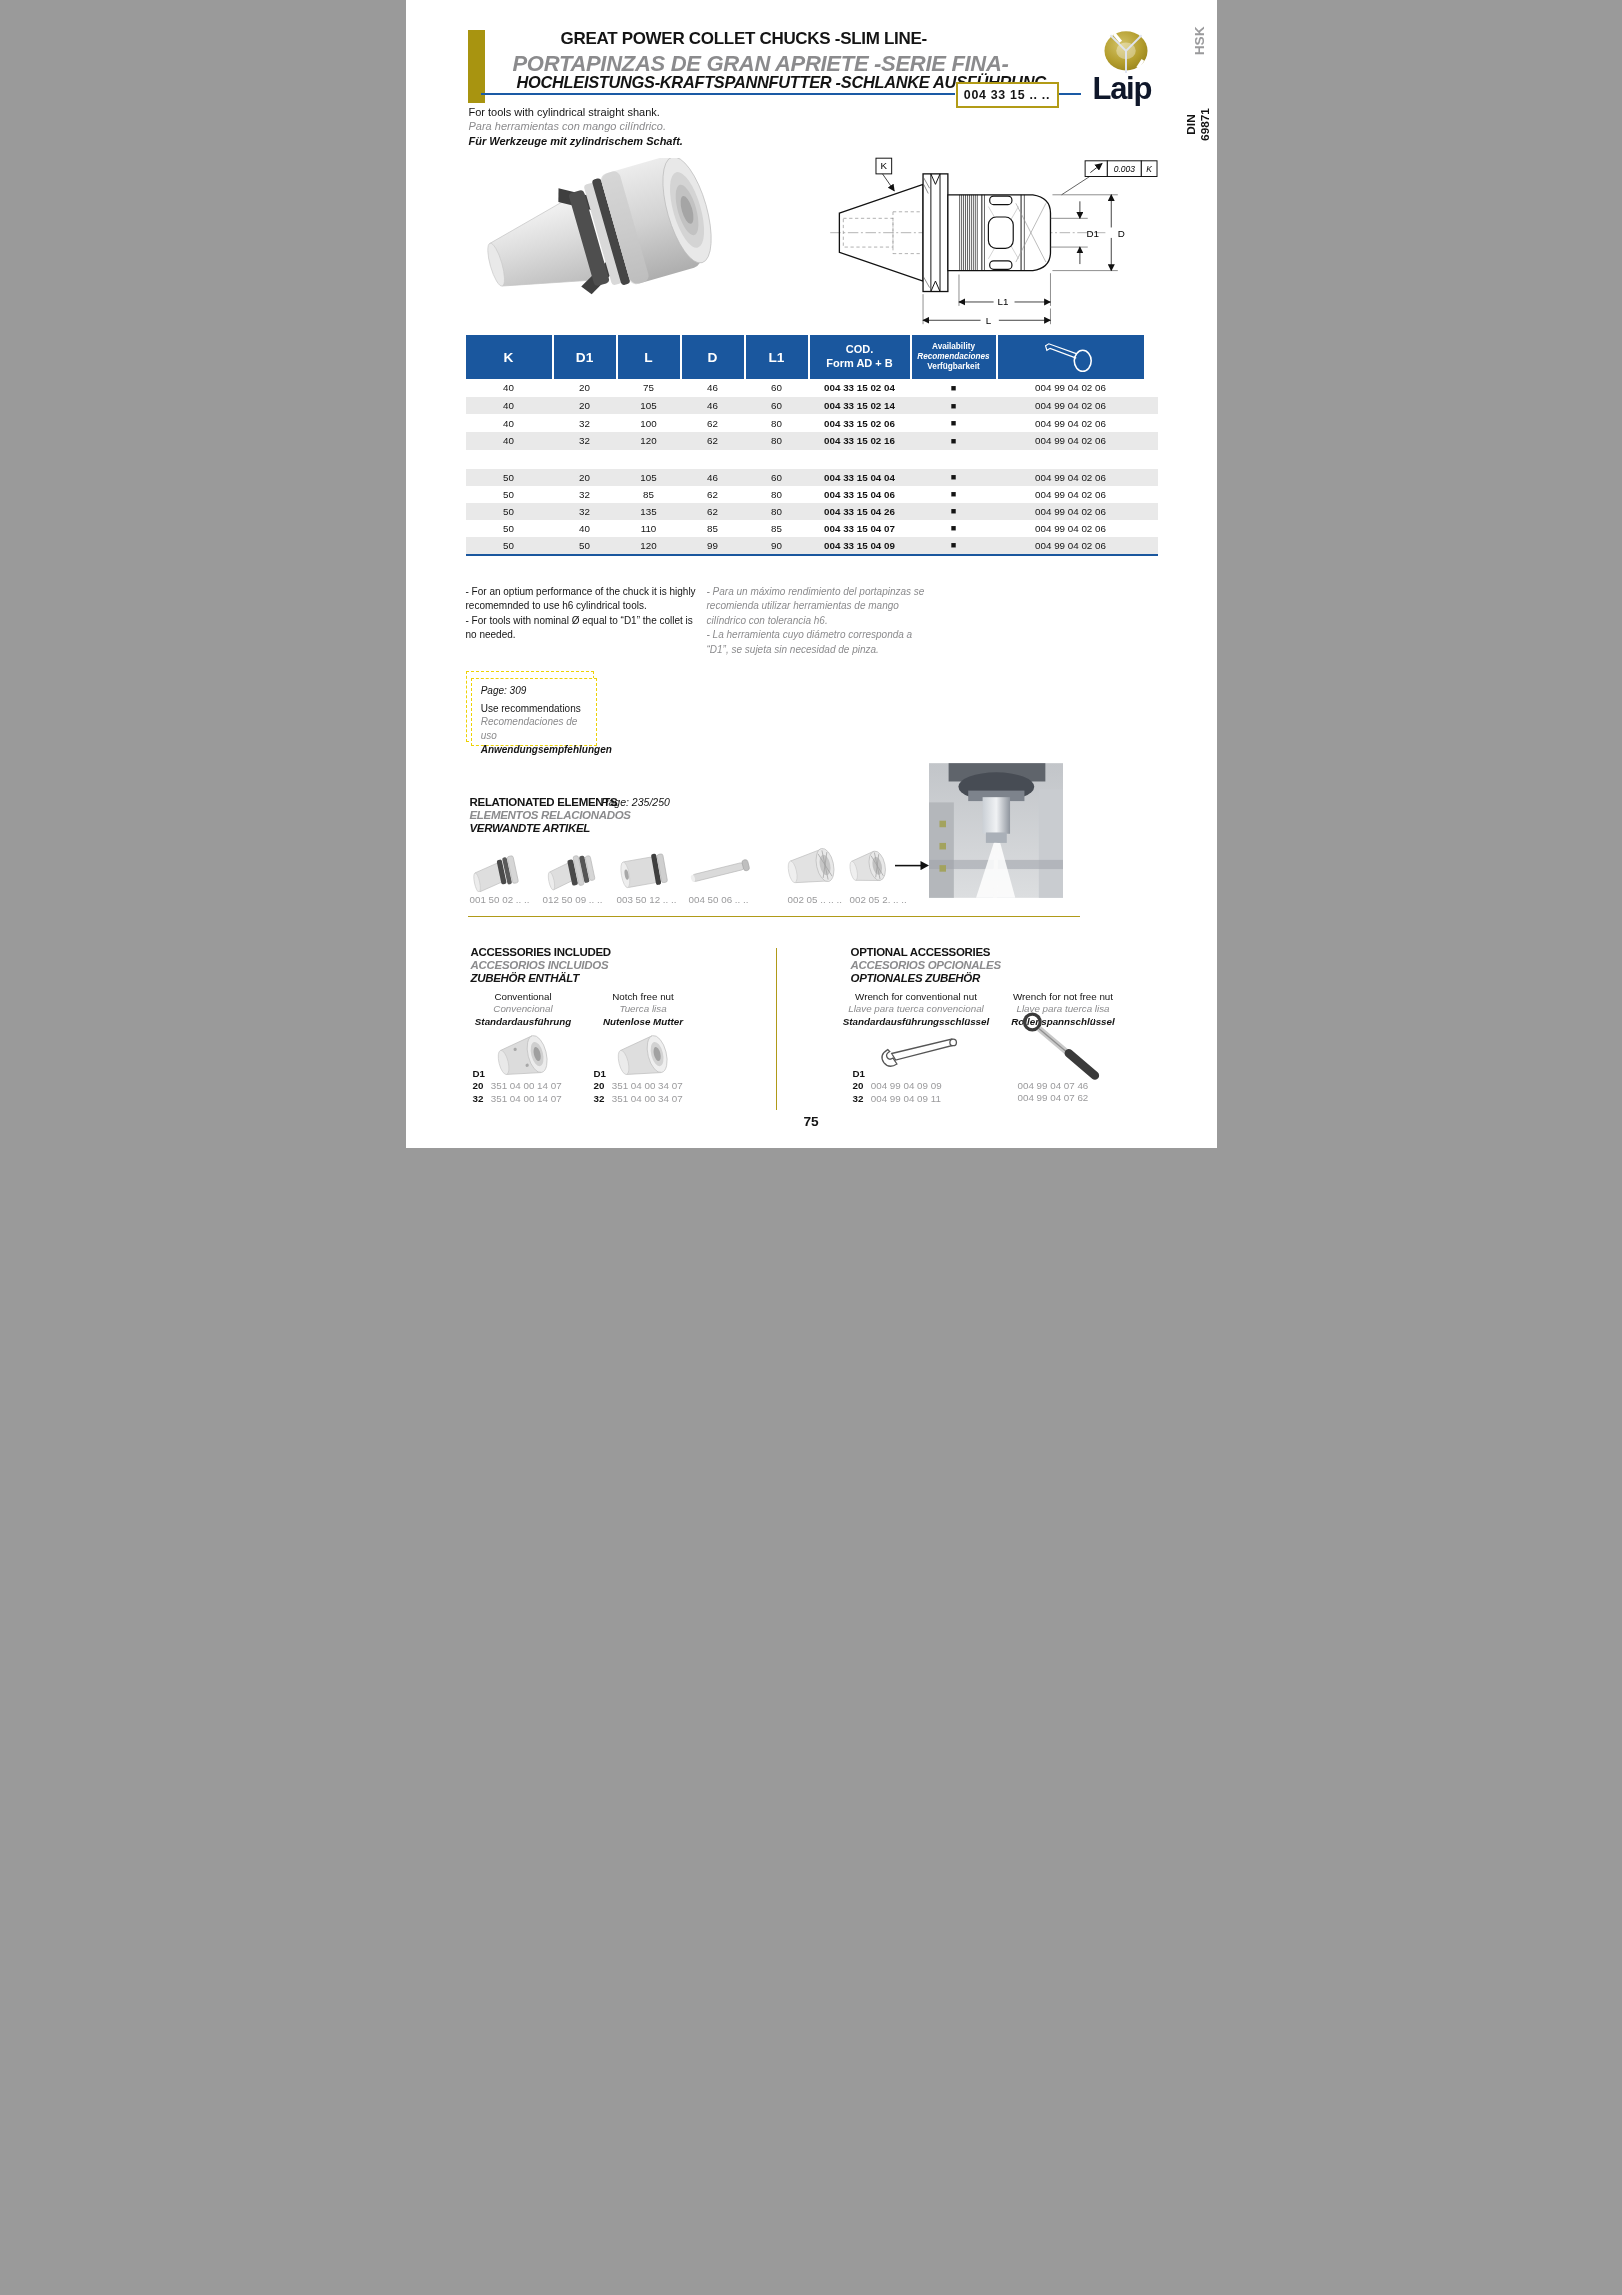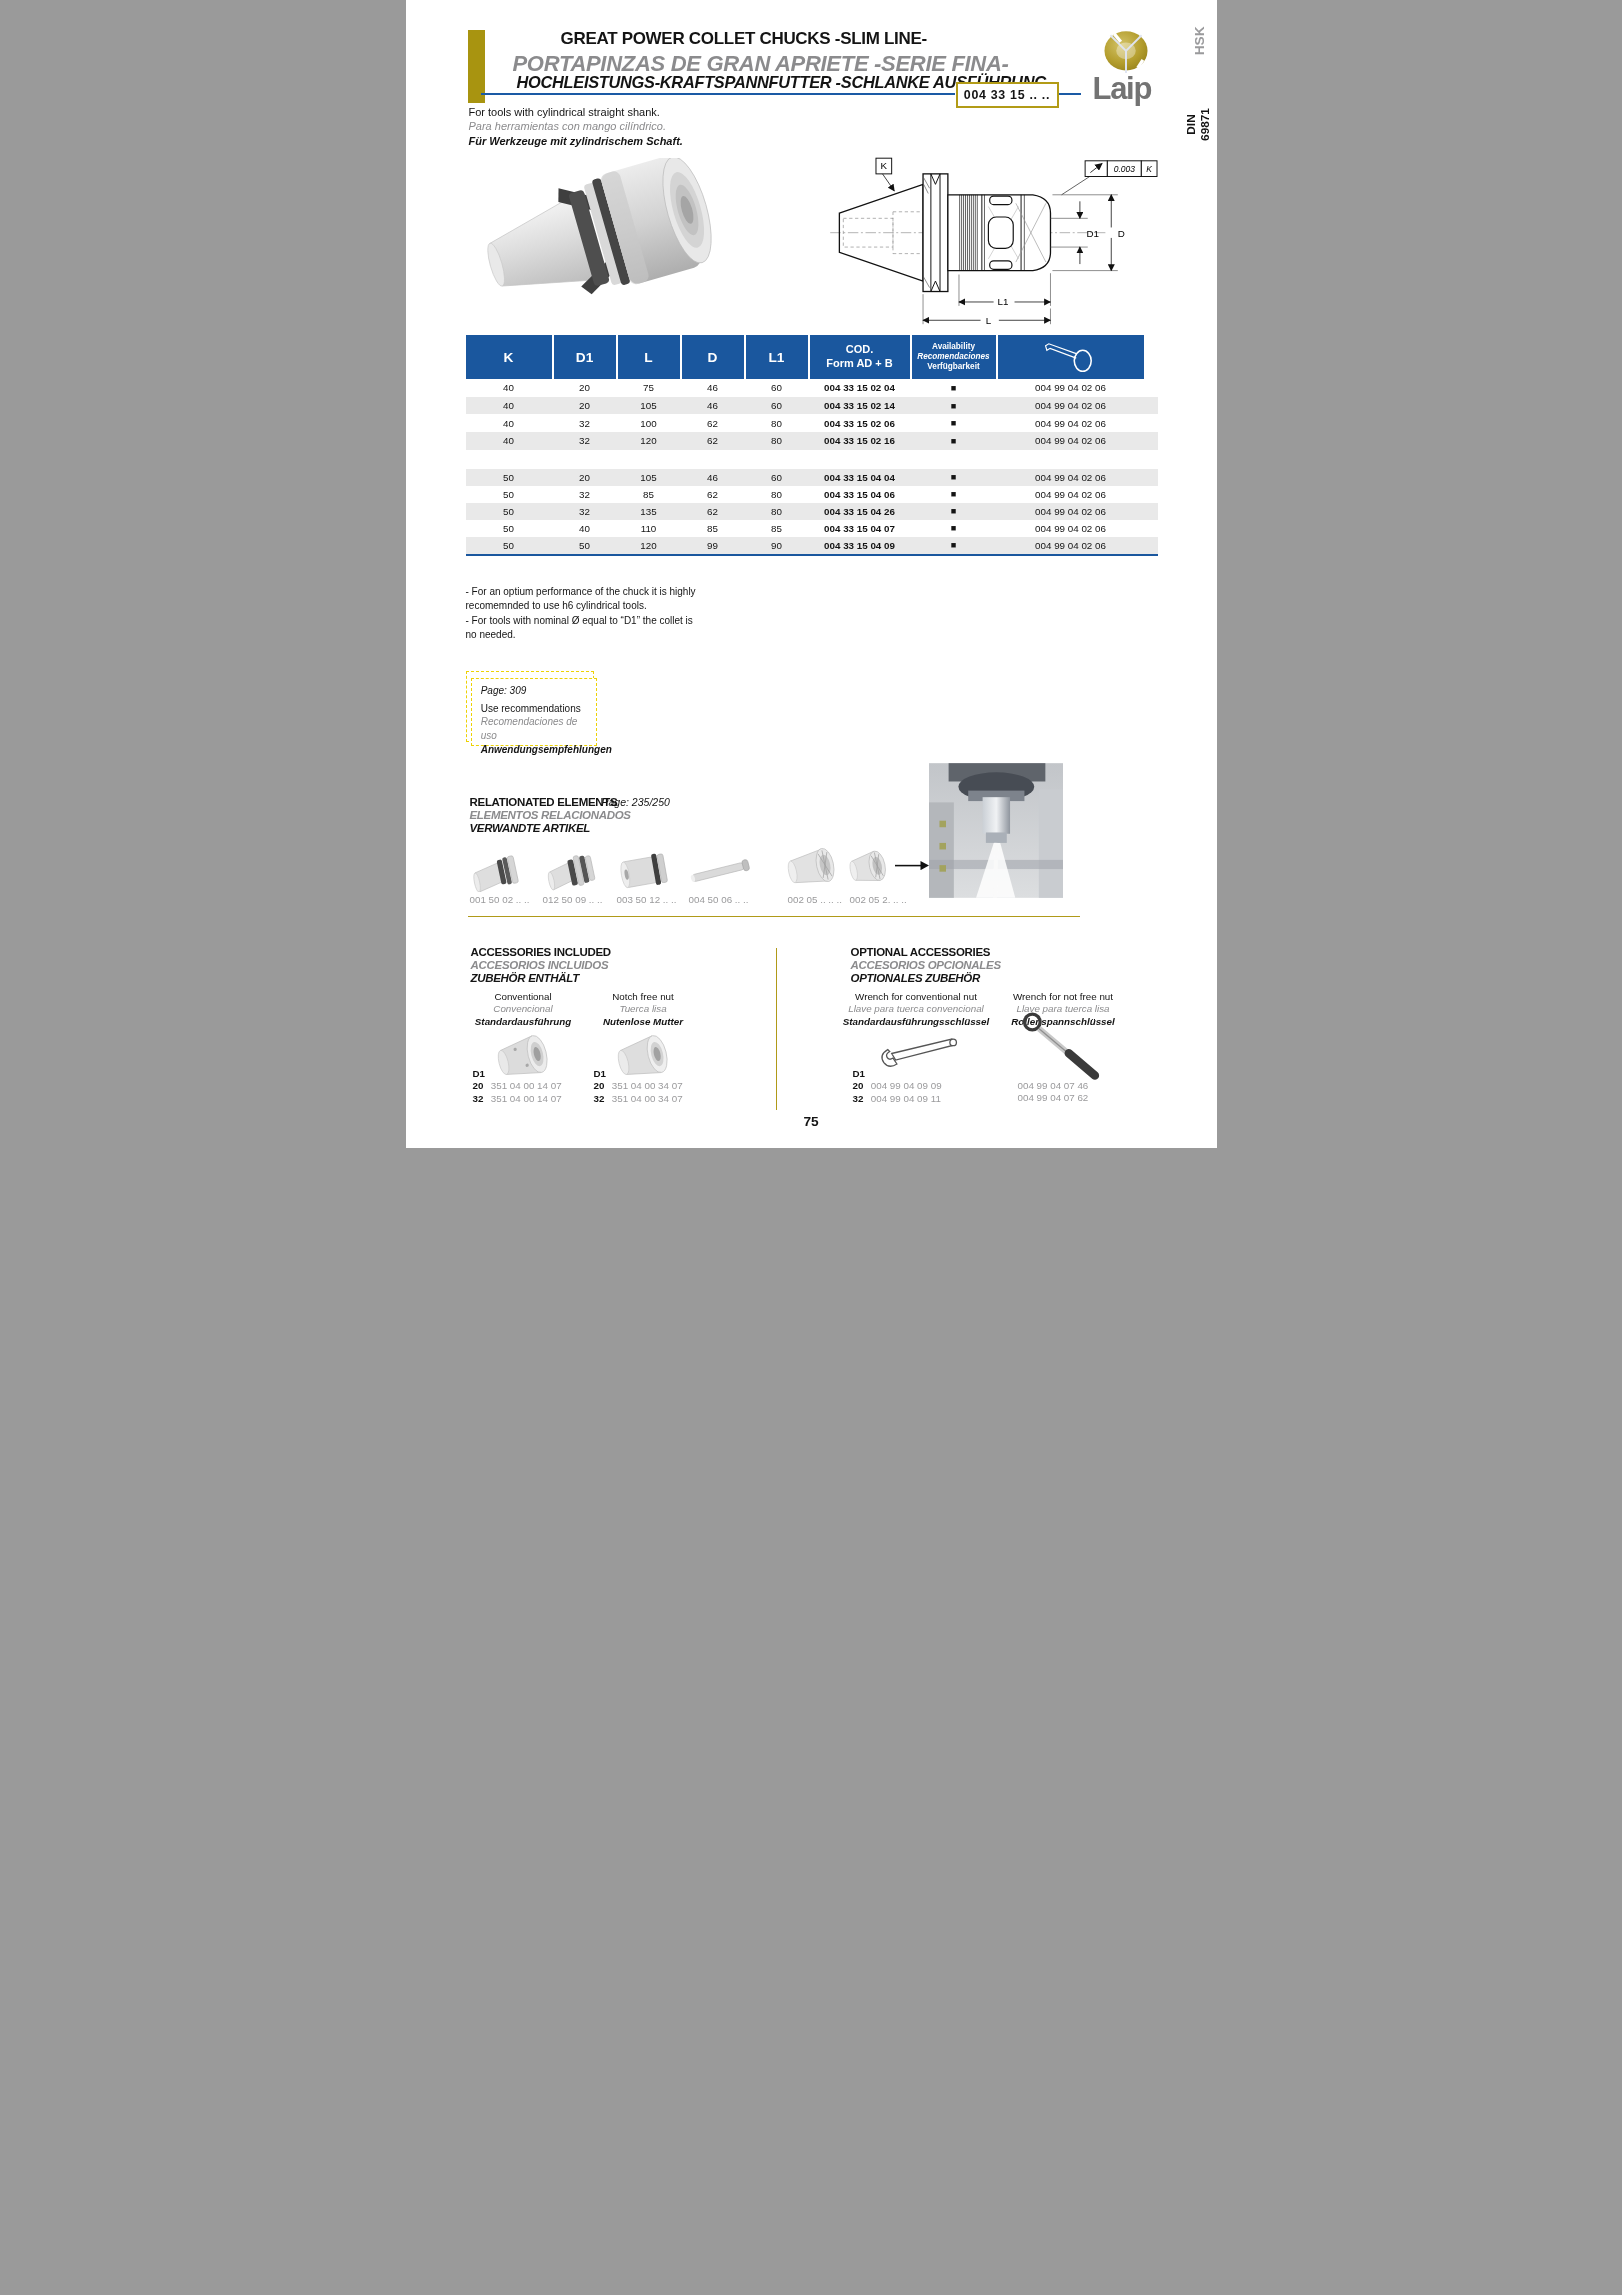--- a/index.html
+++ b/index.html
@@ -13,21 +13,21 @@
   .cond{letter-spacing:-0.3px;}
   
   .goldbar{left:62px;top:30px;width:17.7px;height:73px;background:#a89410;}
   .title1{left:107px;top:29px;font-size:17px;margin-left:48px;}
   .title2{left:107px;top:51px;font-size:22px;}
   .title3{left:111px;top:73px;font-size:16.4px;}
   .blueline{height:2px;background:#1a5aa5;}
   .badge{left:550px;top:82px;width:99px;height:22px;border:2px solid #b29b16;background:#fff;
          display:flex;align-items:center;justify-content:center;font-size:12.4px;font-weight:bold;letter-spacing:0.7px;}
   .desc{left:63px;top:105px;font-size:11px;line-height:14.4px;}
-  .brand-text{left:687px;top:71px;width:105px;font-size:31px;font-weight:bold;color:#737373;letter-spacing:-1.3px;}
+  .brand-text{left:687px;top:71px;width:105px;font-size:31px;font-weight:bold;color:#0f172a;letter-spacing:-1.3px;}
   .vrot{transform:rotate(-90deg);}
   .hsk{left:775px;top:33px;width:37px;height:15.7px;font-size:13.7px;font-weight:bold;color:#9a9a9c;text-align:center;line-height:15.7px;}
   .din{left:763px;top:110px;width:60px;height:29px;font-size:11.8px;font-weight:bold;line-height:13.7px;text-align:center;}
   
   .tbl{left:60px;top:335px;width:692px;}
   .thead{display:flex;gap:2px;height:44px;}
   .th{background:#1a579e;color:#fff;display:flex;flex-direction:column;align-items:center;justify-content:center;}
   .c1{width:86px;}.c2{width:62px;}.c3{width:62px;}.c4{width:62px;}.c5{width:62px;}
   .c6{width:100px;}.c7{width:84px;}.c8{width:146px;}
   .th-dim{font-size:13.7px;font-weight:bold;}
@@ -338,20 +338,24 @@
         <div class="td c7 sq">■</div>
         <div class="td c8">004 99 04 02 06</div>
     </div>
     <div class="tbot"></div>
   </div>
 
   <div class="abs note" style="left:60px;width:232px;">
     <p>- For an optium performance of the chuck it is highly recomemnded to use h6 cylindrical tools.</p>
     <p>- For tools with nominal Ø equal to “D1” the collet is no needed.</p>
   </div>
+  <div class="abs note it gray" style="left:301px;width:226px;">
+    <p>- Para un máximo rendimiento del portapinzas se recomienda utilizar herramientas de mango cilíndrico con tolerancia h6.</p>
+    <p>- La herramienta cuyo diámetro corresponda a “D1”, se sujeta sin necesidad de pinza.</p>
+  </div>
 
   <div class="abs dashed" style="left:60px;top:671px;width:126px;height:69px;"></div>
   <div class="abs dashed recobox">
     <div class="recoline it">Page: 309</div>
     <div style="height:3.9px;"></div>
     <div class="recoline">Use recommendations</div>
     <div class="recoline it gray">Recomendaciones de uso</div>
     <div class="recoline it b">Anwendungsempfehlungen</div>
   </div>
 

